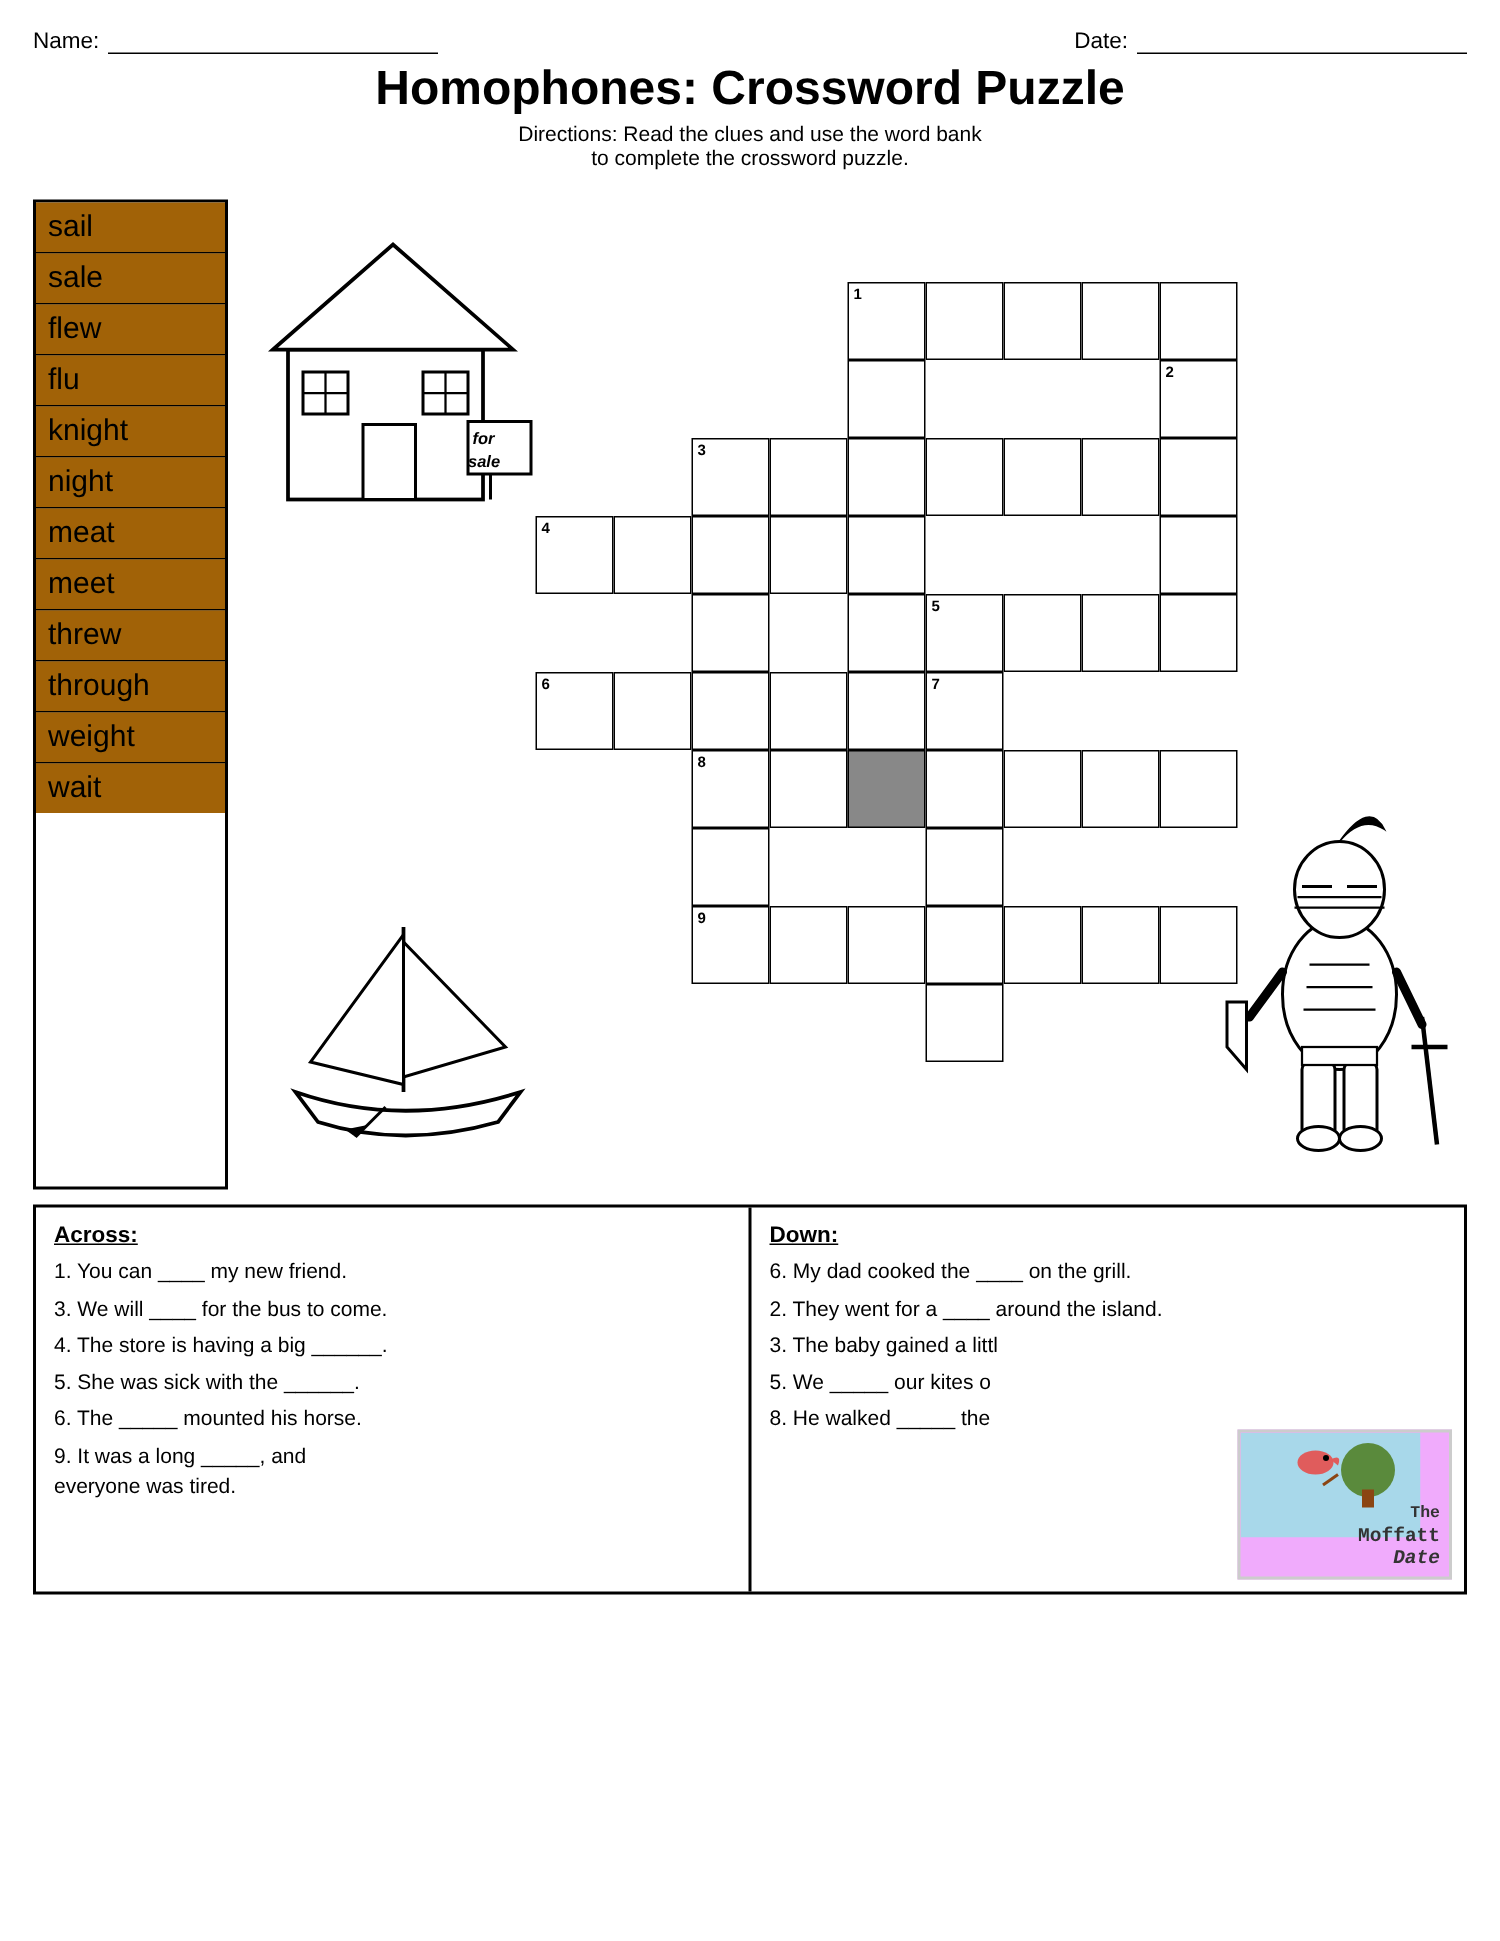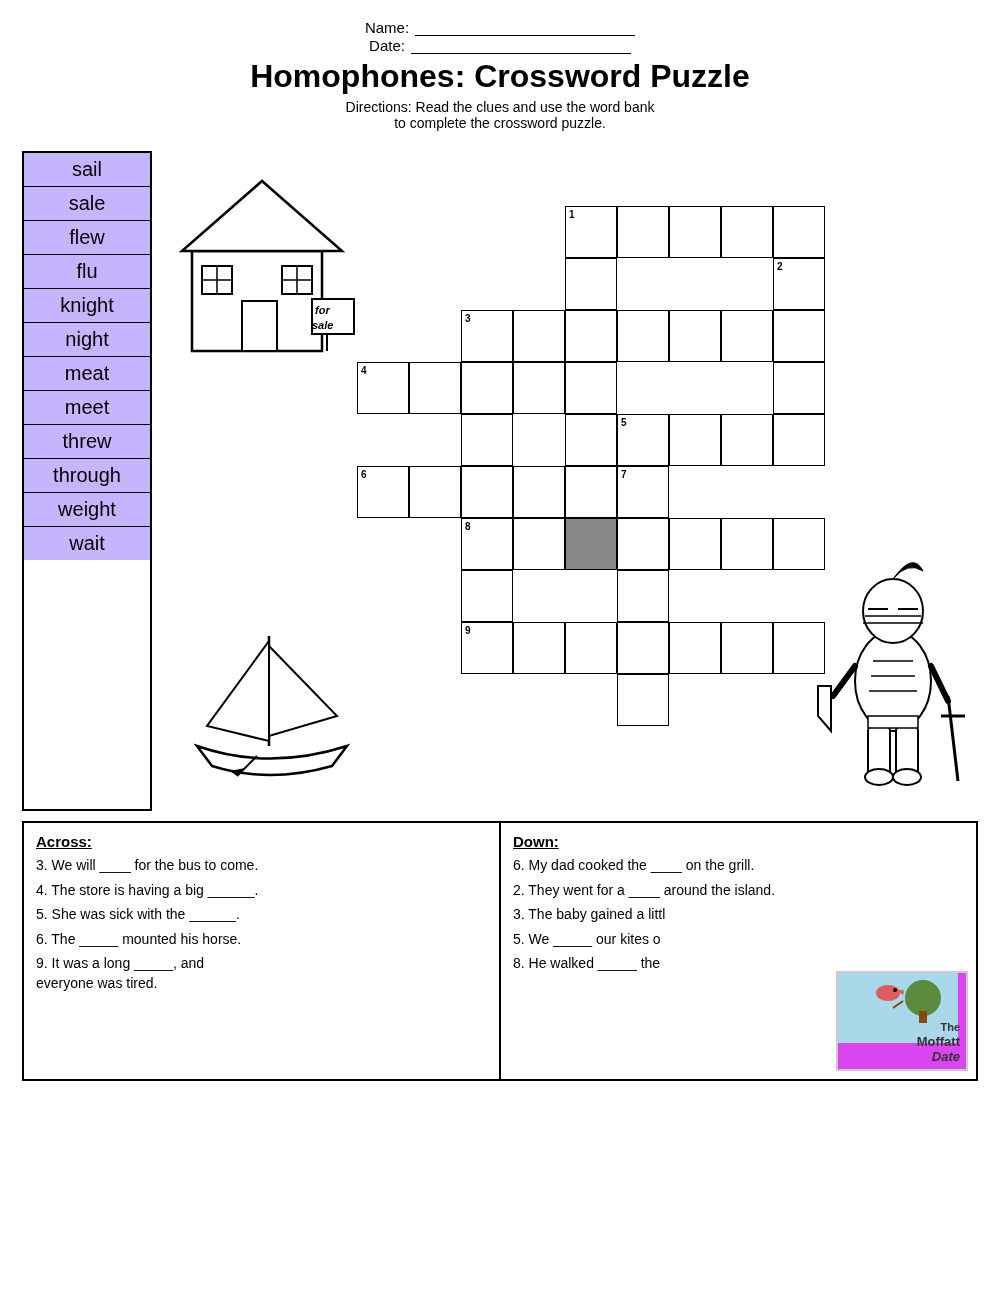--- a/index.html
+++ b/index.html
@@ -12,21 +12,20 @@
       color: #000;
     }
 
     
     .header-line {
       display: flex;
       justify-content: space-between;
       align-items: center;
       margin-bottom: 4px;
       font-size: 15px;
-      flex-direction: column;
     }
     .name-field, .date-field {
       display: flex;
       align-items: center;
       gap: 6px;
     }
     .underline-input {
       border: none;
       border-bottom: 1.5px solid #000;
       width: 220px;
@@ -57,24 +56,23 @@
     .word-bank {
       border: 2.5px solid #000;
       min-width: 130px;
       max-width: 145px;
       flex-shrink: 0;
       display: flex;
       flex-direction: column;
     }
     .word-bank-item {
       border-bottom: 1.5px solid #000;
-      text-align: center;
       font-size: 20px;
       padding: 5px 8px;
-      background: #c4b5fd;
+      background: #a16207;
     }
     .word-bank-item:last-child { border-bottom: none; }
 
     
     .puzzle-container {
       flex: 1;
       position: relative;
     }
 
     
@@ -123,33 +121,34 @@
     .clue-item {
       margin-bottom: 5px;
       line-height: 1.4;
     }
 
     
     .moffatt-logo {
       position: absolute;
       bottom: 8px;
       right: 8px;
-      width: 132px;
+      width: 143px;
       height: 100px;
-      background: #d946ef;
+      background: #f0abfc;
       border: 2px solid #ccc;
       display: flex;
       flex-direction: column;
       align-items: center;
       justify-content: flex-end;
       font-size: 13px;
       font-weight: bold;
       color: #333;
       padding-bottom: 6px;
       overflow: hidden;
+      font-family: Liberation Mono, monospace;
     }
 
     svg text { font-family: Arial, sans-serif; }
   </style>
 </head>
 <body>
 
 <div class="header-line">
   <div class="name-field">
     <span>Name:</span>
@@ -323,20 +322,21 @@
       <line x1="75" y1="140" x2="55" y2="160" stroke="black" stroke-width="2"></line>
       <polygon points="55,160 63,152 48,155" fill="black"></polygon>
     </svg>
 
   </div>
 </div>
 
 <div class="clues-section">
   <div class="clues-across">
     <div class="clues-title">Across:</div>
+    <div class="clue-item">1. You can ____ my new friend.</div>
     <div class="clue-item">3. We will ____ for the bus to come.</div>
     <div class="clue-item">4. The store is having a big ______.</div>
     <div class="clue-item">5. She was sick with the ______.</div>
     <div class="clue-item">6. The _____ mounted his horse.</div>
     <div class="clue-item">9. It was a long _____, and<br>everyone was tired.</div>
   </div>
   <div class="clues-down">
     <div class="clues-title">Down:</div>
     <div class="clue-item">6. My dad cooked the ____ on the grill.</div>
     <div class="clue-item">2. They went for a ____ around the island.</div>

